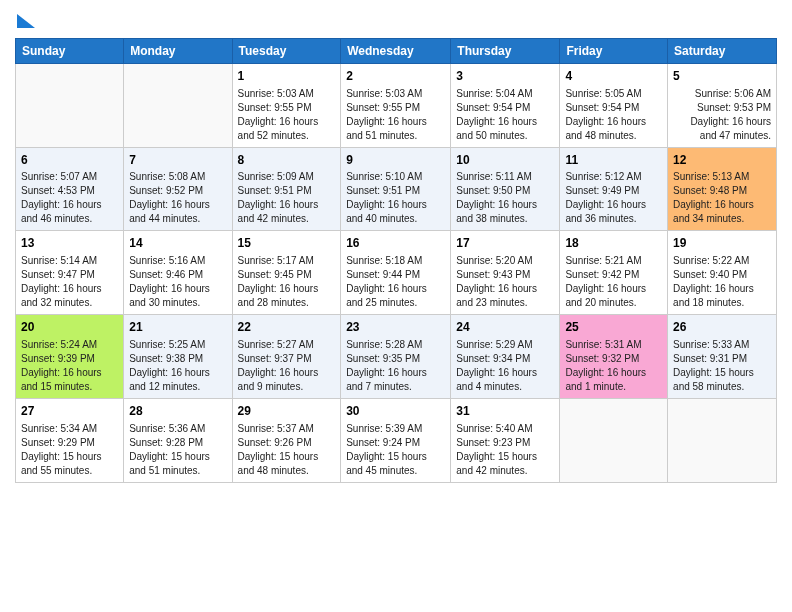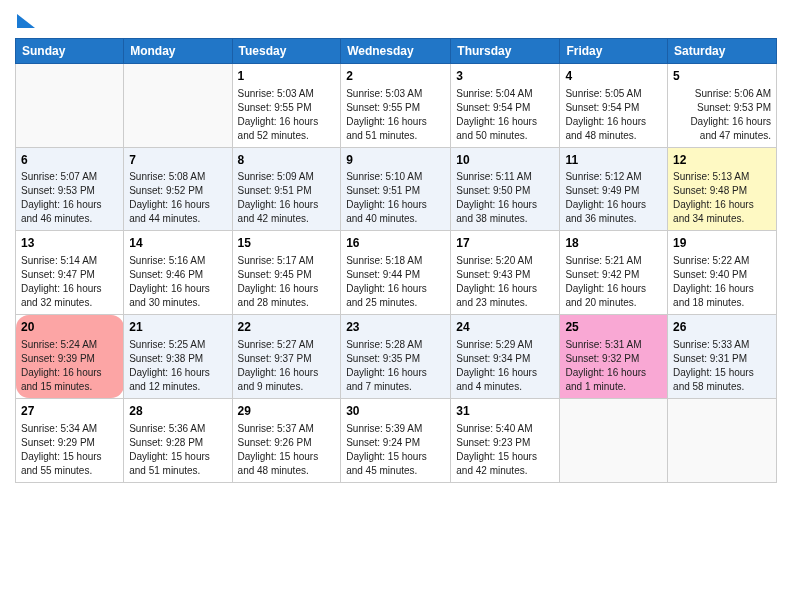--- a/index.html
+++ b/index.html
@@ -160,21 +160,21 @@
             <span class="day-number">5</span>
             <div class="cell-content" style="white-space: pre-line; text-align: right;">Sunrise: 5:06 AM
 Sunset: 9:53 PM
 Daylight: 16 hours and 47 minutes.</div>
           </td>
         </tr>
         <tr style="background: rgb(238, 243, 250);">
           <td style="background: rgb(238, 243, 250);">
             <span class="day-number">6</span>
             <div class="cell-content" style="white-space: pre-line;">Sunrise: 5:07 AM
-Sunset: 9:53 PM
+Sunset: 4:53 PM
 Daylight: 16 hours and 46 minutes.</div>
           </td>
           <td style="background: rgb(238, 243, 250);">
             <span class="day-number">7</span>
             <div class="cell-content" style="white-space: pre-line;">Sunrise: 5:08 AM
 Sunset: 9:52 PM
 Daylight: 16 hours and 44 minutes.</div>
           </td>
           <td style="background: rgb(238, 243, 250);">
             <span class="day-number">8</span>
@@ -193,21 +193,21 @@
             <div class="cell-content" style="white-space: pre-line;">Sunrise: 5:11 AM
 Sunset: 9:50 PM
 Daylight: 16 hours and 38 minutes.</div>
           </td>
           <td style="background: rgb(238, 243, 250);">
             <span class="day-number">11</span>
             <div class="cell-content" style="white-space: pre-line;">Sunrise: 5:12 AM
 Sunset: 9:49 PM
 Daylight: 16 hours and 36 minutes.</div>
           </td>
-          <td style="background: #fef9c3; margin-left: 30px;">
+          <td style="background: #fdba74; margin-left: 30px;">
             <span class="day-number">12</span>
             <div class="cell-content" style="white-space: pre-line;">Sunrise: 5:13 AM
 Sunset: 9:48 PM
 Daylight: 16 hours and 34 minutes.</div>
           </td>
         </tr>
         <tr>
           <td>
             <span class="day-number">13</span>
             <div class="cell-content" style="white-space: pre-line;">Sunrise: 5:14 AM
@@ -245,21 +245,21 @@
 Daylight: 16 hours and 20 minutes.</div>
           </td>
           <td>
             <span class="day-number">19</span>
             <div class="cell-content" style="white-space: pre-line;">Sunrise: 5:22 AM
 Sunset: 9:40 PM
 Daylight: 16 hours and 18 minutes.</div>
           </td>
         </tr>
         <tr style="background: rgb(238, 243, 250);">
-          <td style="background: #fca5a5; border-radius: 13px;">
+          <td style="background: #bef264;">
             <span class="day-number">20</span>
             <div class="cell-content" style="white-space: pre-line;">Sunrise: 5:24 AM
 Sunset: 9:39 PM
 Daylight: 16 hours and 15 minutes.</div>
           </td>
           <td style="background: rgb(238, 243, 250);">
             <span class="day-number">21</span>
             <div class="cell-content" style="white-space: pre-line;">Sunrise: 5:25 AM
 Sunset: 9:38 PM
 Daylight: 16 hours and 12 minutes.</div>

